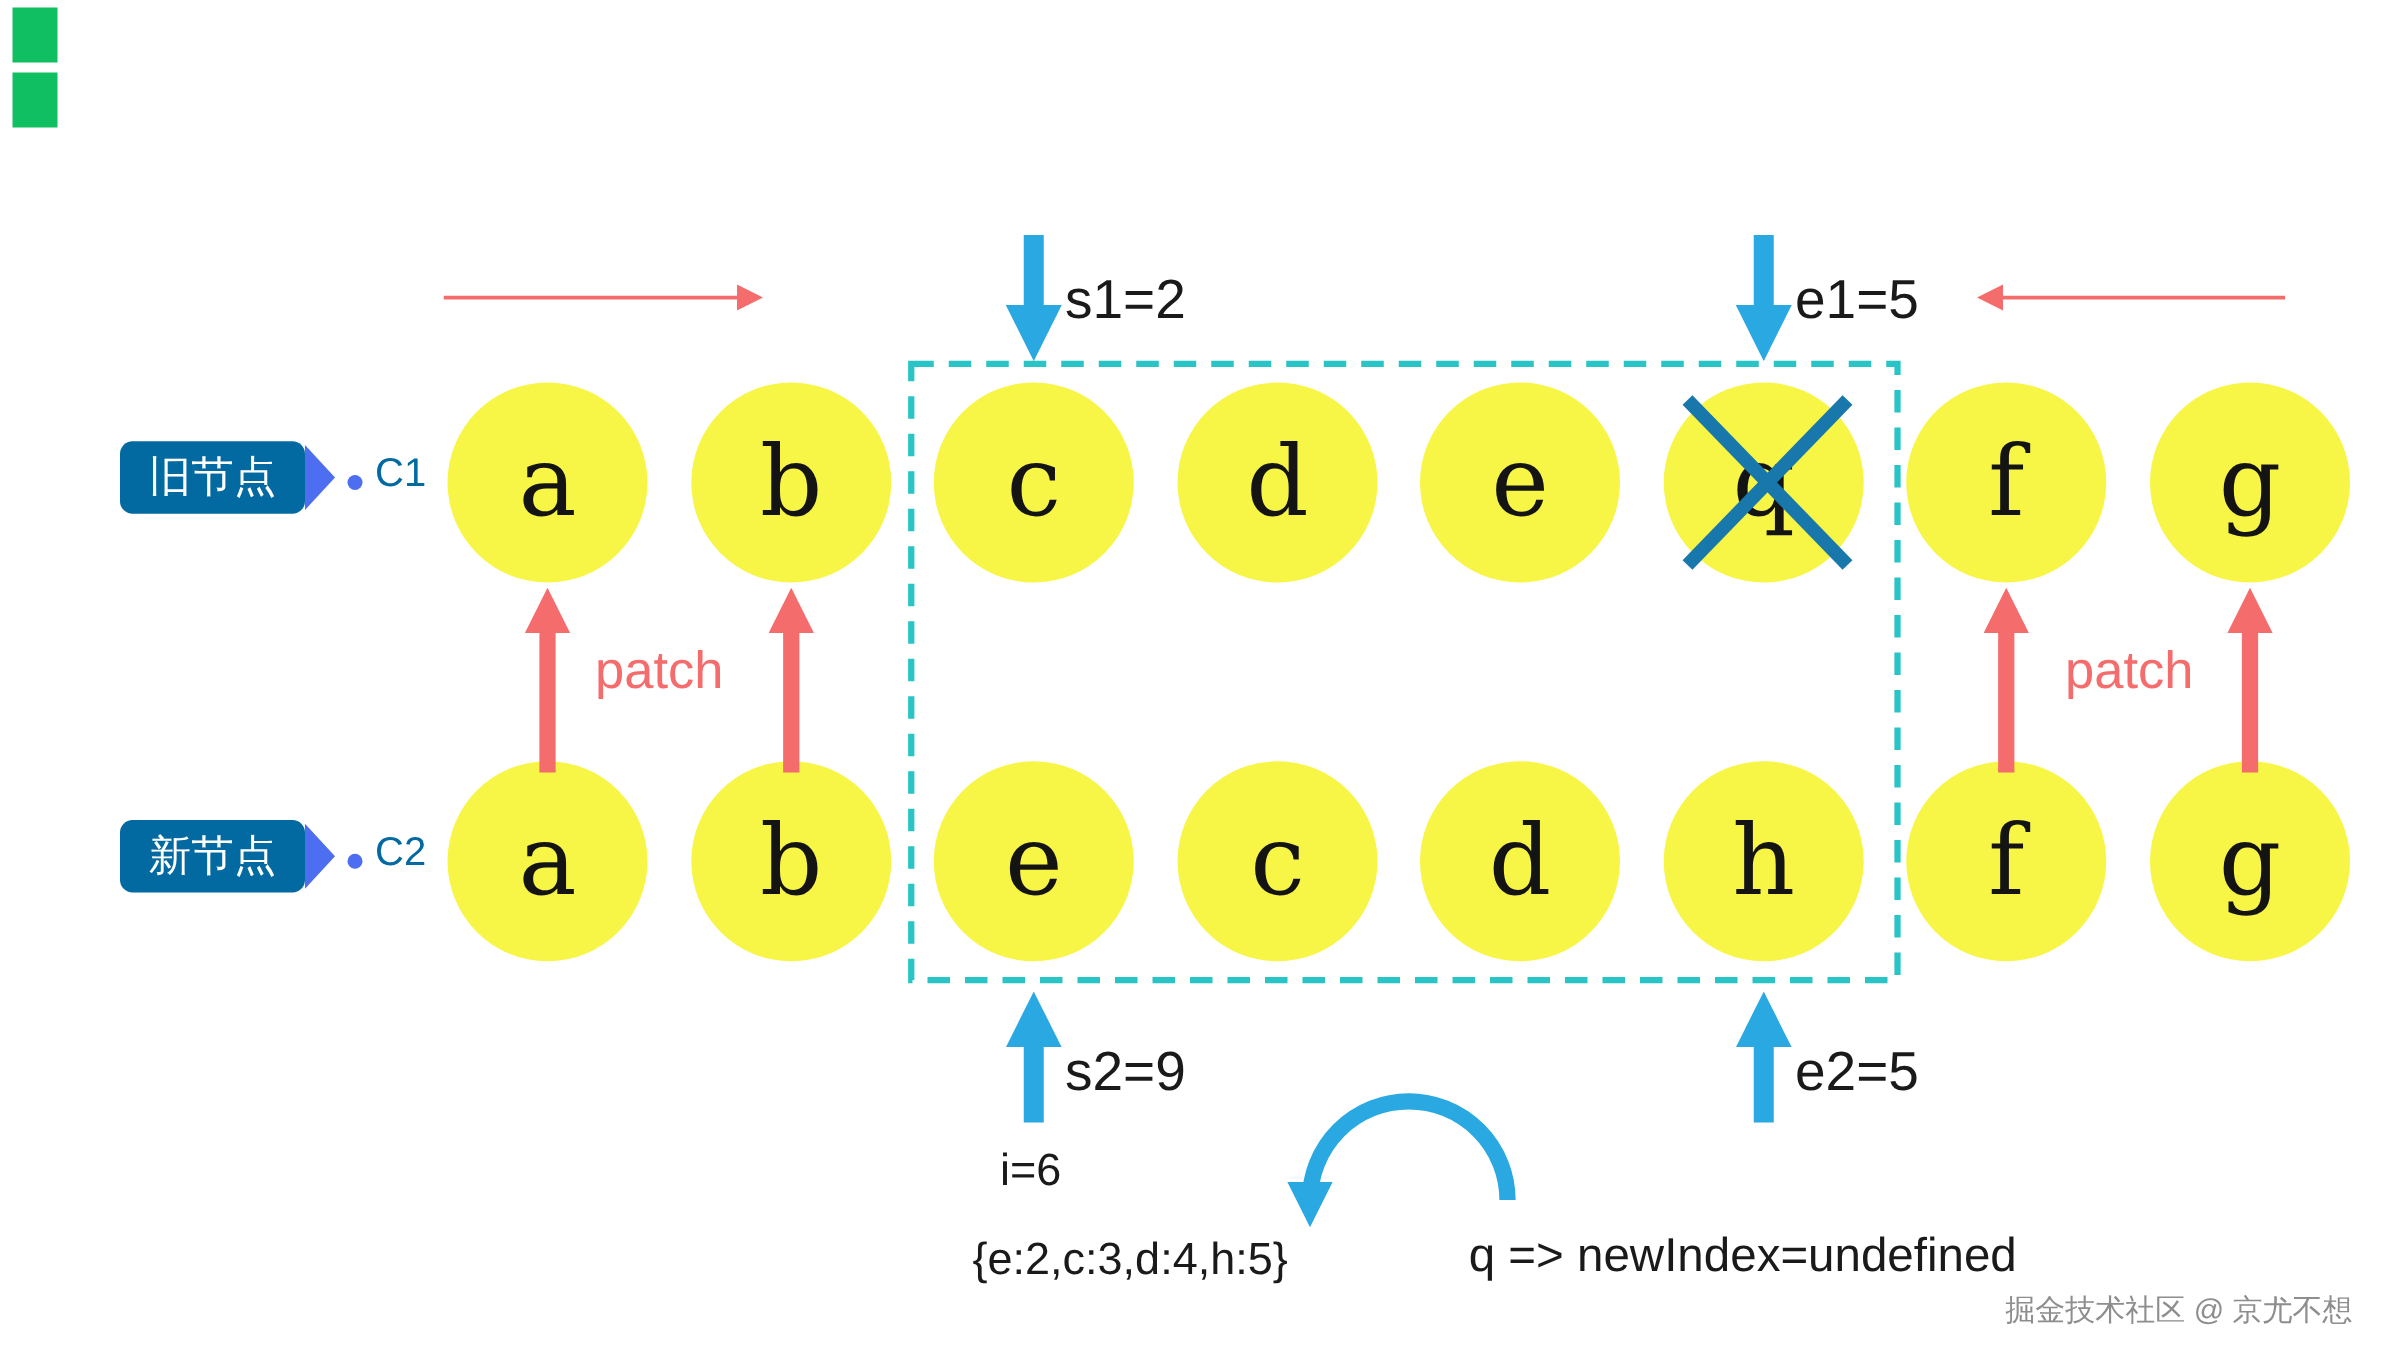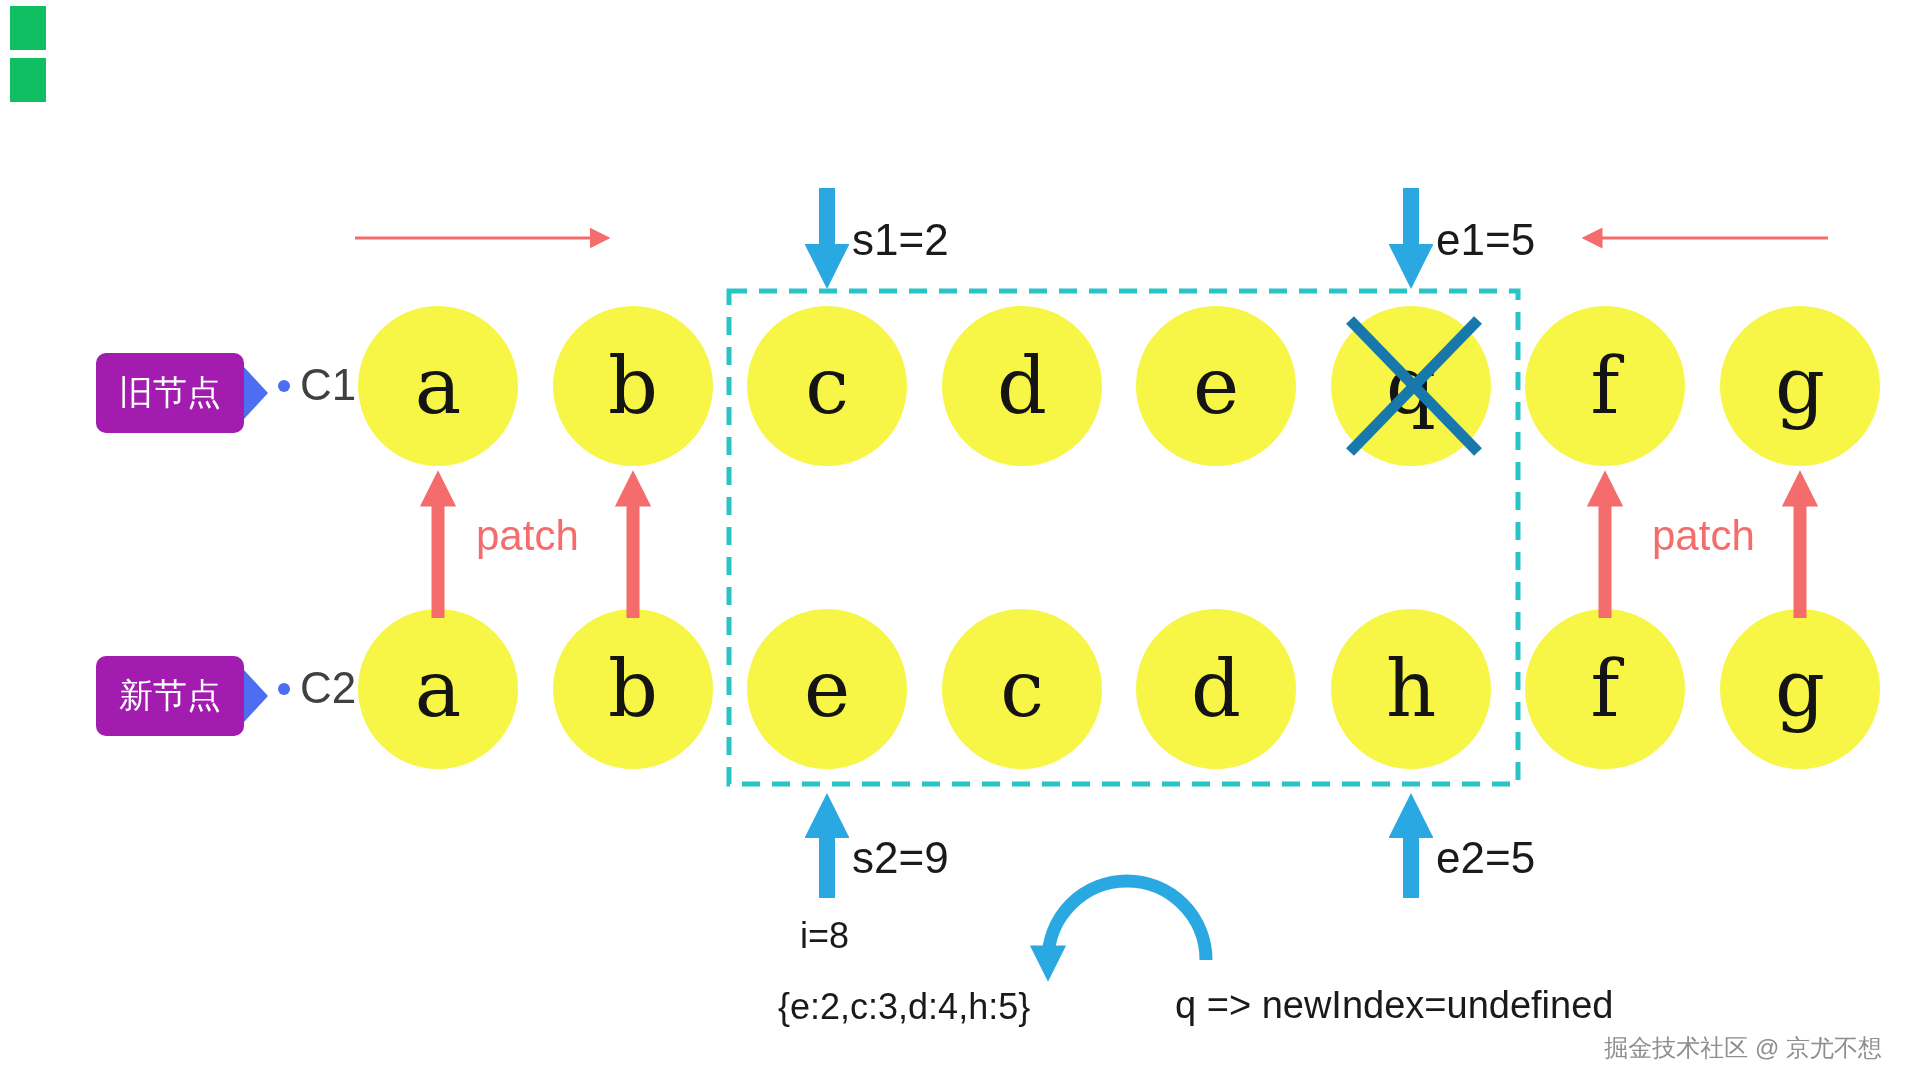--- a/index.html
+++ b/index.html
@@ -26,35 +26,35 @@
   .row .node:nth-child(1){left:358px;}
   .row .node:nth-child(2){left:553px;}
   .row .node:nth-child(3){left:747px;}
   .row .node:nth-child(4){left:942px;}
   .row .node:nth-child(5){left:1136px;}
   .row .node:nth-child(6){left:1331px;}
   .row .node:nth-child(7){left:1525px;}
   .row .node:nth-child(8){left:1720px;}
   
   .tag{
-    position:absolute;left:96px;width:148px;height:80px;background:#a21caf;
+    position:absolute;left:96px;width:148px;height:58px;background:#0369a1;
     border-radius:10px;color:#ffffff;font-size:34px;
     display:flex;align-items:center;justify-content:center;
   }
   .tag::after{
     content:"";position:absolute;left:100%;top:50%;transform:translateY(-50%);
     border-top:26px solid transparent;border-bottom:26px solid transparent;
     border-left:24px solid #4E6EF2;
   }
   .tag-old{top:353px;}
   .tag-new{top:656px;}
   .tag-dot{position:absolute;left:278px;width:12px;height:12px;border-radius:50%;background:#4E6EF2;}
   .dot-old{top:380px;}
   .dot-new{top:683px;}
-  .row-ref{position:absolute;left:300px;font-size:44px;color:#404040;}
+  .row-ref{position:absolute;left:300px;font-size:32px;color:#0369a1;}
   .ref-c1{top:360px;}
   .ref-c2{top:663px;}
   
   .lbl{position:absolute;color:#1a1a1a;font-size:44px;white-space:nowrap;}
   .lbl-s1{left:852px;top:215px;}
   .lbl-e1{left:1436px;top:215px;}
   .lbl-s2{left:852px;top:833px;}
   .lbl-e2{left:1436px;top:833px;}
   .lbl-patch{color:#F56C6C;font-size:42px;}
   .lbl-patch-left{left:476px;top:512px;}
@@ -108,21 +108,21 @@
   </div>
 
   <div class="lbl lbl-s1">s1=2</div>
   <div class="lbl lbl-e1">e1=5</div>
   <div class="lbl lbl-s2">s2=9</div>
   <div class="lbl lbl-e2">e2=5</div>
 
   <div class="lbl lbl-patch lbl-patch-left">patch</div>
   <div class="lbl lbl-patch lbl-patch-right">patch</div>
 
-  <div class="lbl lbl-i">i=8</div>
+  <div class="lbl lbl-i">i=6</div>
   <div class="lbl lbl-keymap">{e:2,c:3,d:4,h:5}</div>
   <div class="lbl lbl-lookup">q =&gt; newIndex=undefined</div>
 
   <div class="watermark">掘金技术社区 @ 京尤不想</div>
 
   <svg class="overlay" width="1920" height="1080" viewBox="0 0 1920 1080">
     <defs>
       <marker id="mBlue" viewBox="0 0 10 10" refX="4" refY="5" markerWidth="2.8" markerHeight="2.8" orient="auto" markerUnits="strokeWidth">
         <path d="M0,0 L10,5 L0,10 z" fill="#29A8E1"></path>
       </marker>

